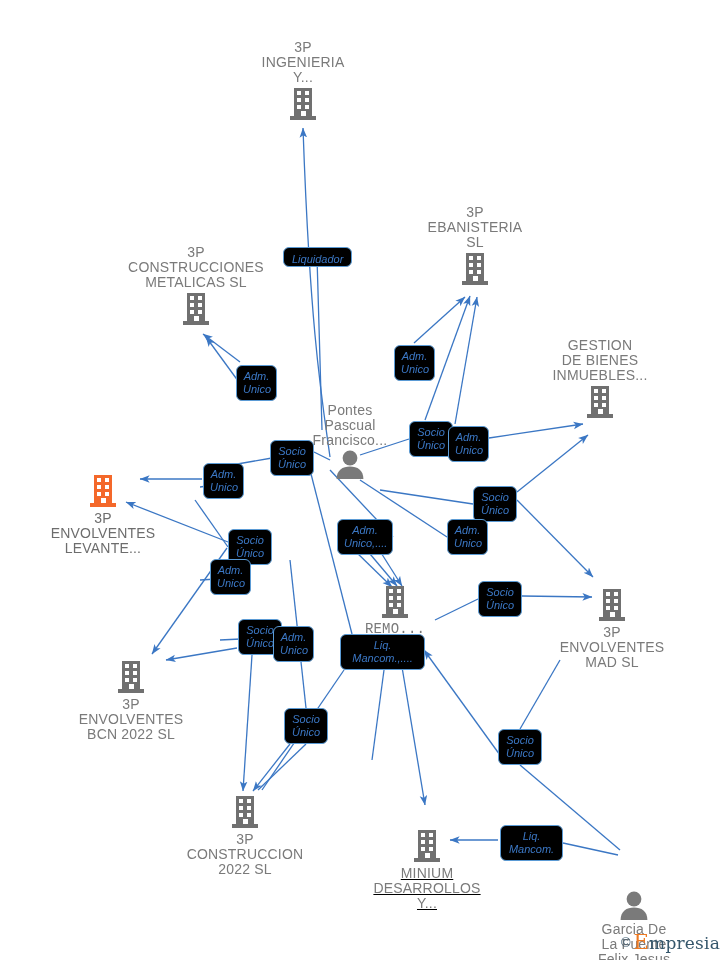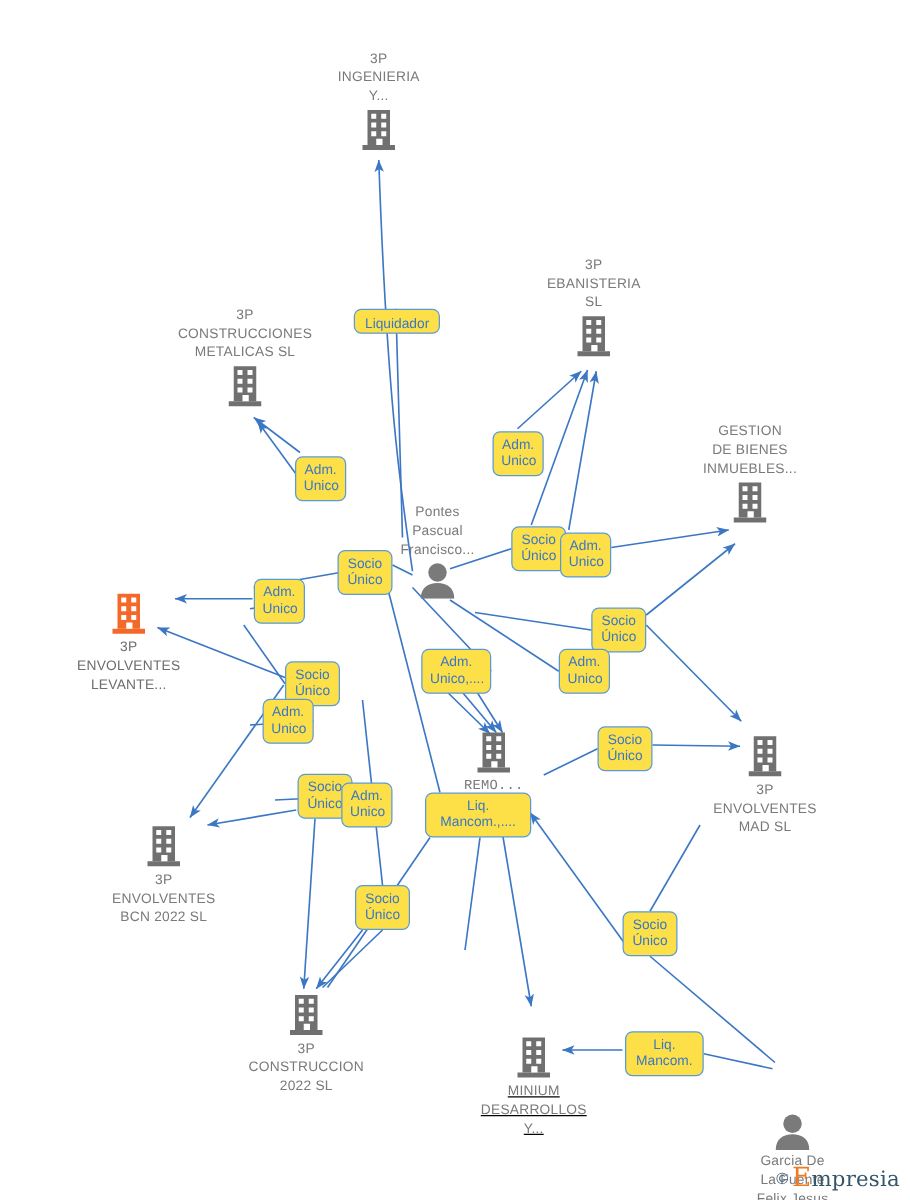--- a/index.html
+++ b/index.html
@@ -8,34 +8,34 @@
     font-family:"Liberation Sans","DejaVu Sans",sans-serif;
   }
   #graph{position:absolute;left:0;top:0;width:728px;height:960px;}
 
   
   .node{position:absolute;width:140px;margin-left:-70px;text-align:center;}
   .node .glyph{display:block;line-height:0;}
   .node .glyph svg{display:inline-block;}
   .node .caption{
     display:block;margin-top:2px;
-    font-size:11px;line-height:15px;color:#7a7a7a;
+    font-size:14px;line-height:15px;color:#7a7a7a;
     letter-spacing:.2px;white-space:pre-line;
   }
   .node.highlight .caption{color:#6d6d6d;}
 
   
   .node.cap-top .caption{margin-top:0;margin-bottom:1px;}
 
   
   .chip{
     position:absolute;box-sizing:border-box;
-    background:#fde047;border:1.4px solid #5b9bd5;border-radius:6px;
+    background:#000000;border:1.4px solid #5b9bd5;border-radius:6px;
     color:#3b77c4;font-size:11px;line-height:13px;
-    padding:4px 6px;text-align:center;white-space:pre-line;
+    padding:4px 6px;text-align:center;white-space:pre-line;font-style:italic;
   }
   .chip.one-line{padding:5px 8px;}
 
   
   #watermark{
     position:absolute;right:8px;bottom:6px;
     display:flex;align-items:center;gap:3px;
     font-size:15px;color:#3f5d73;
   }
   #watermark .copy{font-size:13px;color:#3f5d73;}

